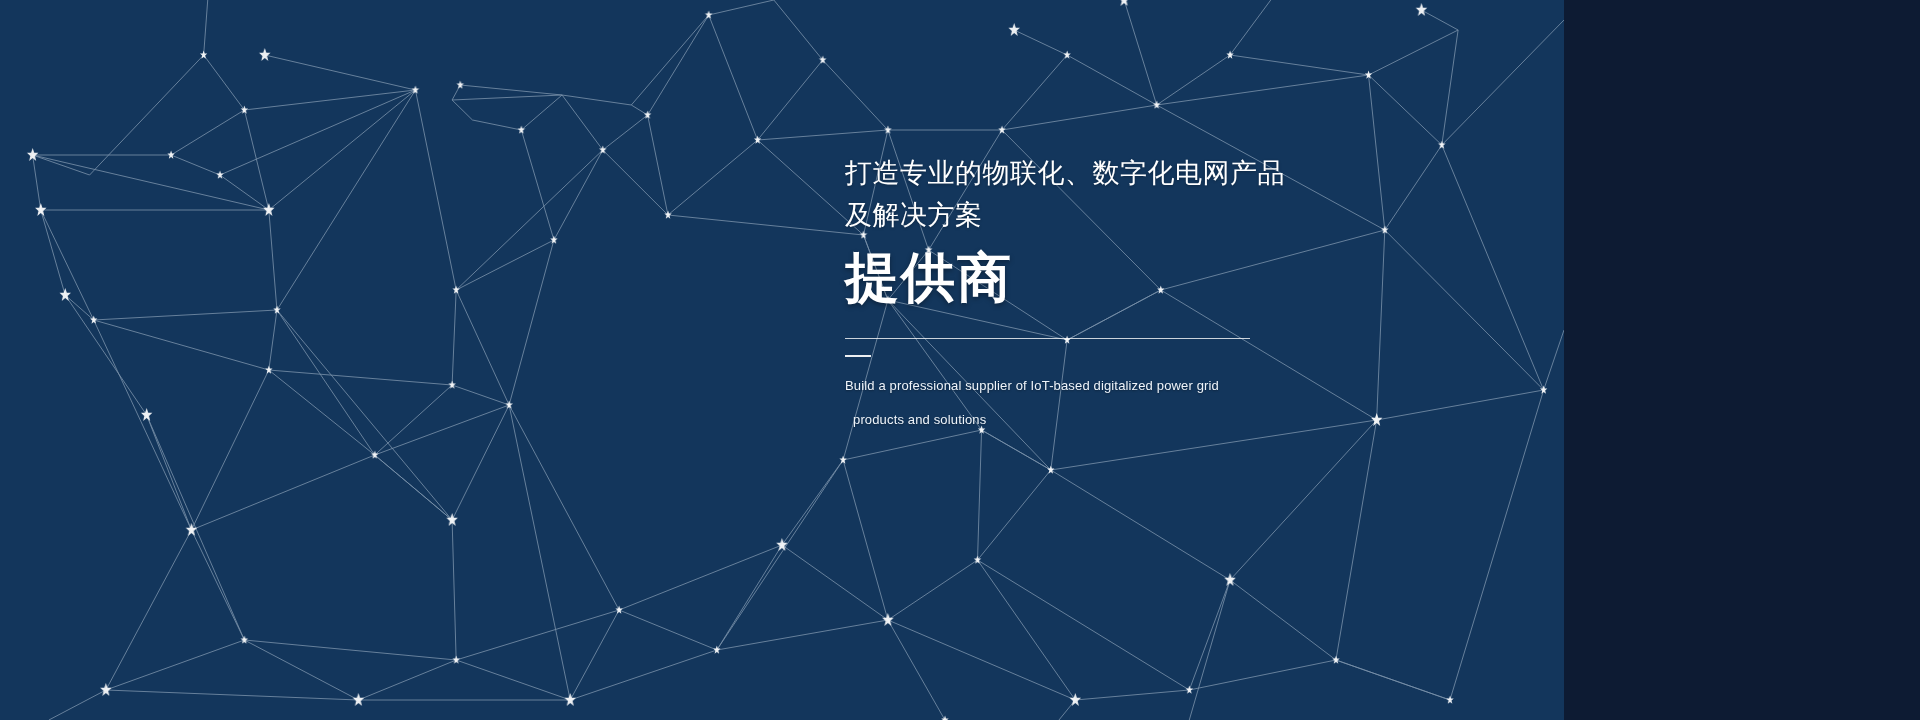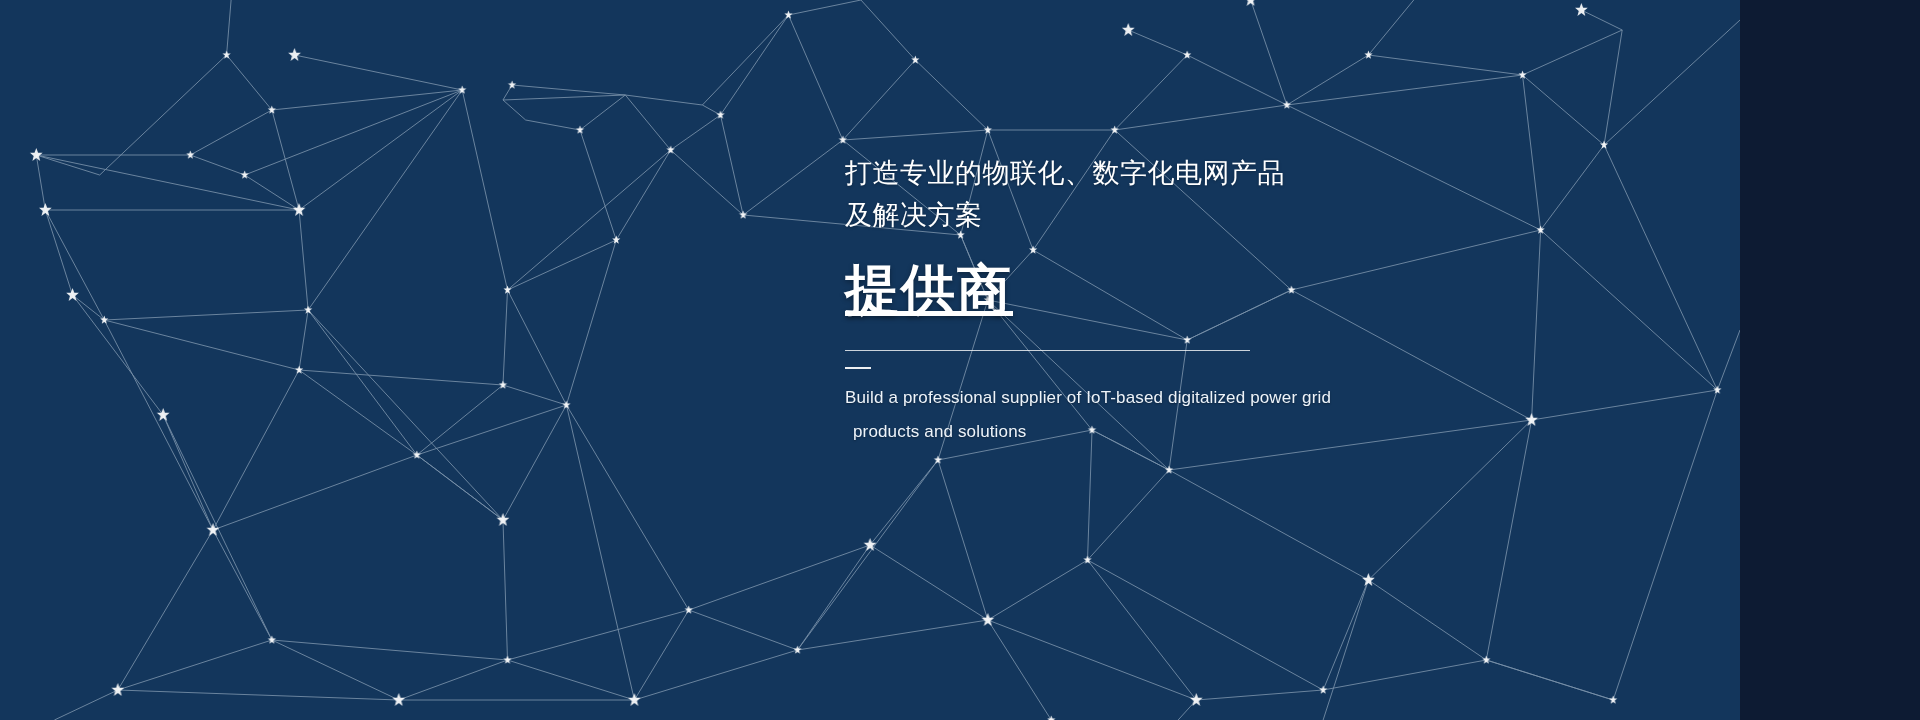--- a/index.html
+++ b/index.html
@@ -7,21 +7,21 @@
     margin: 0;
     padding: 0;
     background: #0d1b33;
   }
   body {
     font-family: "Liberation Sans", "DejaVu Sans", sans-serif;
   }
 
   .banner {
     position: relative;
-    width: 1740px;
+    width: 1564px;
     height: 720px;
     overflow: hidden;
     
     background-color: #13365c;
     background-image:
       radial-gradient(ellipse 900px 620px at 44% 6%,
         rgba(35,120,160,0.92) 0%,
         rgba(28,100,142,0.60) 38%,
         rgba(22,76,118,0.20) 66%,
         rgba(18,58,98,0.0) 100%),
@@ -68,43 +68,42 @@
     margin: 0;
     white-space: nowrap;
   }
 
   .headline-strong {
     color: #ffffff;
     font-size: 54px;
     line-height: 66px;
     font-weight: 700;
     letter-spacing: 2px;
-    margin: 20px 0 0 0;
+    margin: 8px 0 0 0;
     text-shadow: 0 2px 5px rgba(0,0,0,0.35);
-    text-decoration: underline;
   }
 
   .rule-long {
     margin-top: 28px;
     width: 405px;
     height: 1px;
     background: rgba(255,255,255,0.78);
   }
 
   .rule-short {
     margin-top: 16px;
     width: 26px;
     height: 2px;
     background: rgba(255,255,255,0.92);
   }
 
   .subtitle {
     margin-top: 16px;
     color: #eef4fa;
-    font-size: 17px;
+    font-size: 13px;
     line-height: 26px;
     font-weight: 400;
     letter-spacing: 0.15px;
     text-shadow: 0 1px 2px rgba(0,0,0,0.35);
     white-space: nowrap;
   }
 </style>
 </head>
 <body>
 

